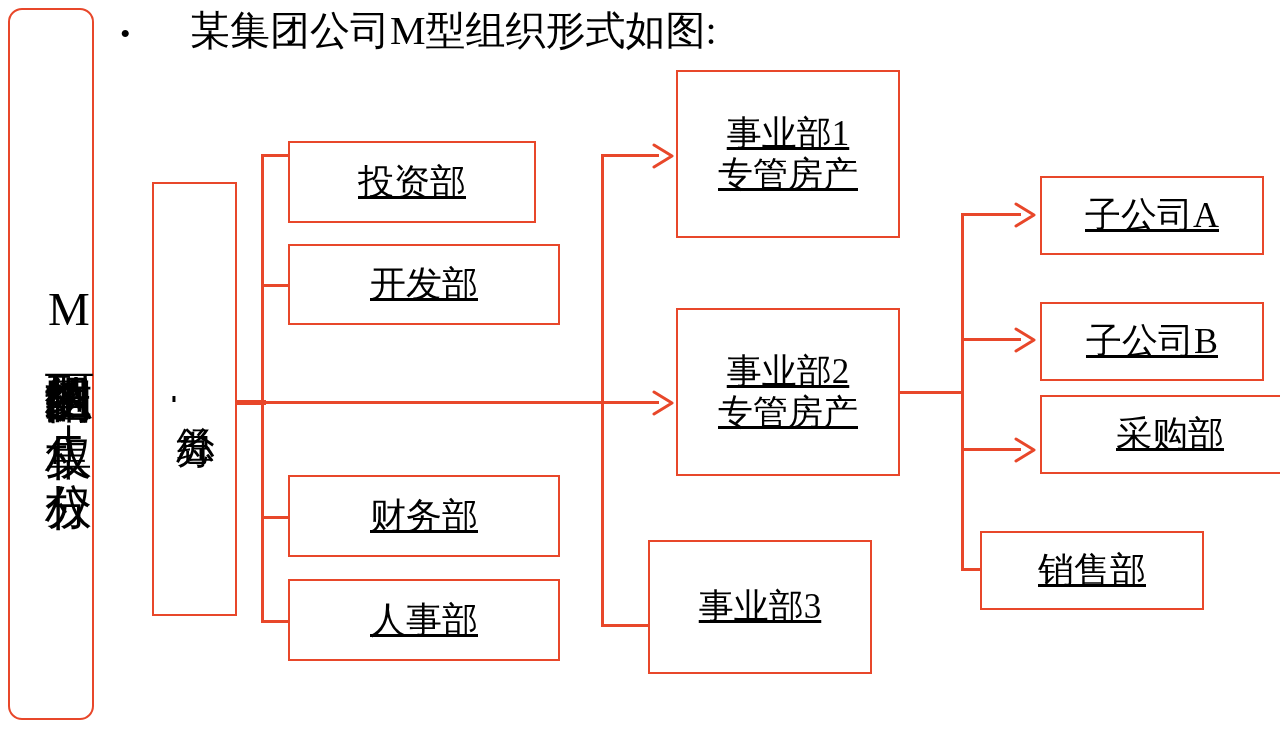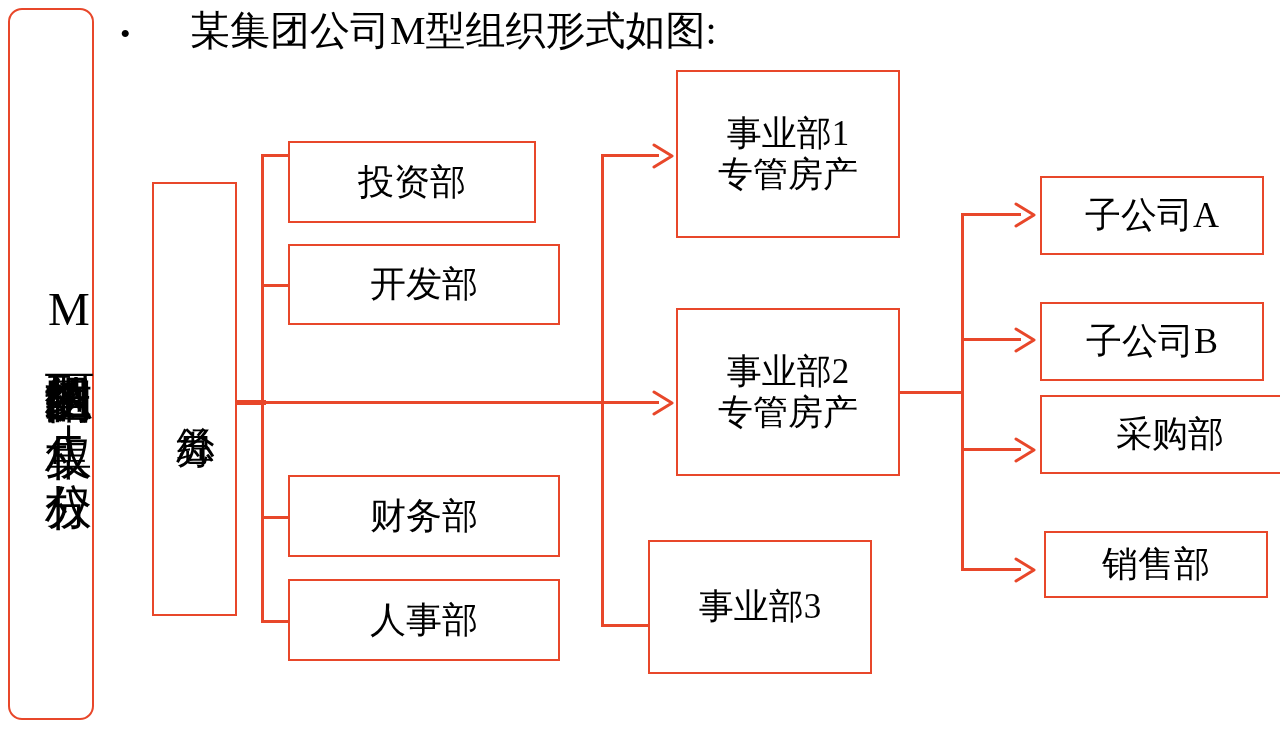--- a/index.html
+++ b/index.html
@@ -77,20 +77,21 @@
     box-sizing: border-box;
     background: #ffffff;
     display: flex;
     flex-direction: column;
     align-items: center;
     justify-content: center;
     font-size: 36px;
     line-height: 1.18;
     white-space: nowrap;
     font-family: "Liberation Serif", "DejaVu Serif", serif;
+    text-decoration: underline;
   }
   .node.two-line { font-size: 35px; }
   .node .ln { display: block; }
 
   .node-vertical {
     writing-mode: vertical-rl;
     text-orientation: upright;
     letter-spacing: 2px;
     font-size: 38px;
     line-height: 1.05;
@@ -232,17 +233,17 @@
   </div>
 
   <div class="node" style="left:1040px; top:302px; width:224px; height:79px;">
     <span>子公司B</span>
   </div>
 
   <div class="node" style="left:1040px; top:395px; width:260px; height:79px;text-align:center;">
     <span>采购部</span>
   </div>
 
-  <div class="node" style="left:1044px; top:531px; width:224px; height:67px;">
+  <div class="node" style="left:980px; top:531px; width:224px; height:79px;">
     <span>销售部</span>
   </div>
 
 </div>
 
 </body></html>

